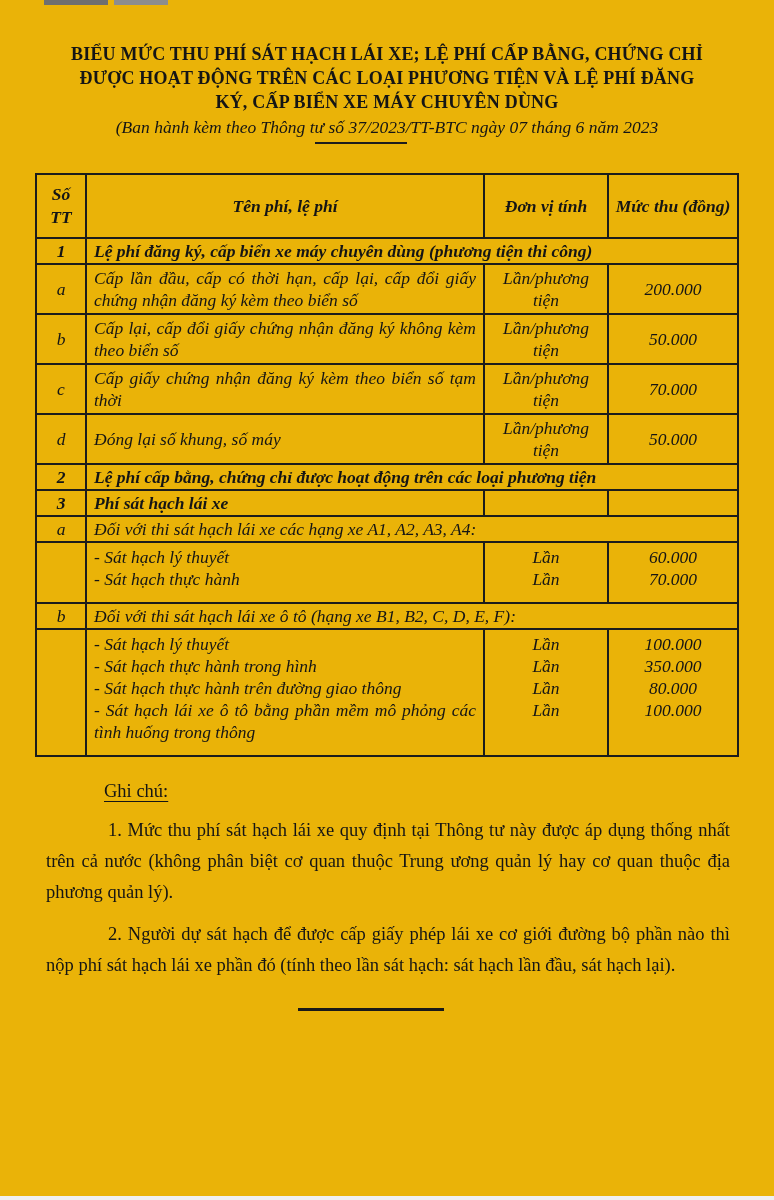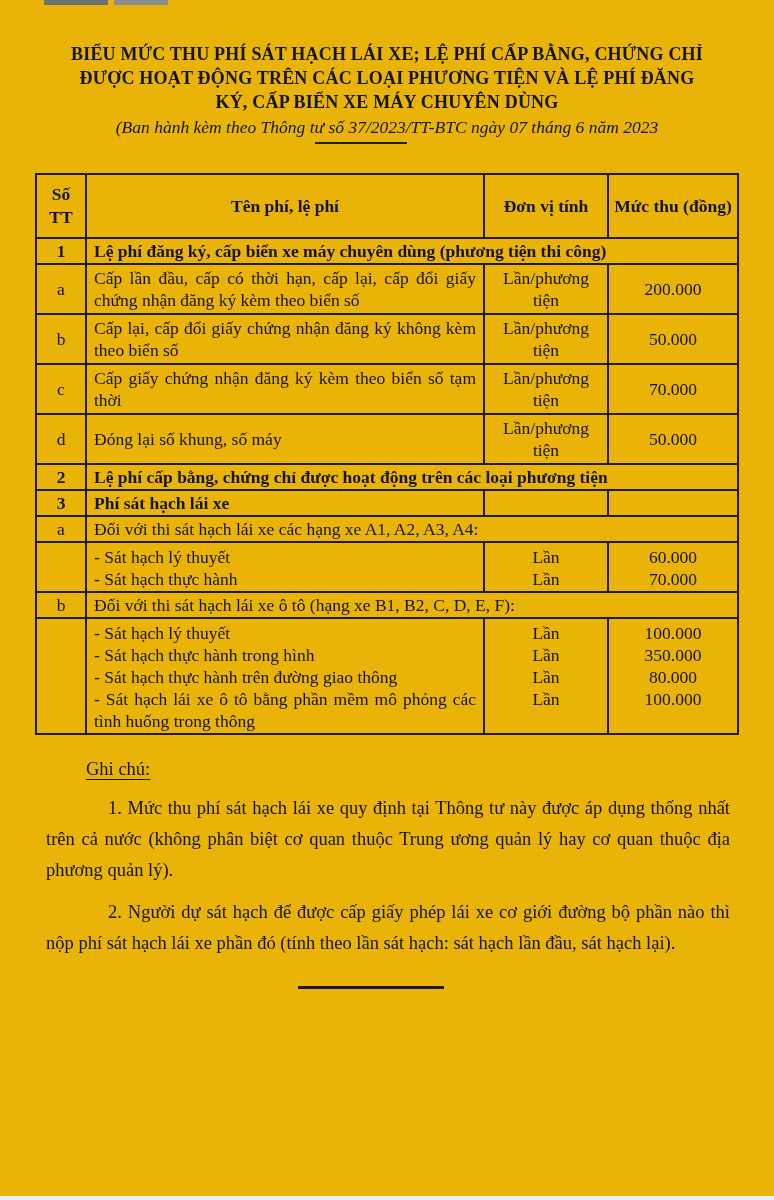--- a/index.html
+++ b/index.html
@@ -40,20 +40,21 @@
     width: 92px; height: 2px;
     background: #1d1d1d;
     margin: 3px 0 0 315px;
   }
 
   table.tbl {
     border-collapse: collapse;
     table-layout: fixed;
     width: 702px;
     margin: 29px 8px 0 35px;
+    font-style: italic;
   }
   .tbl td {
     border: 2px solid #1c1c1c;
     padding: 2px 7px;
     font-size: 17.5px;
     line-height: 22px;
     vertical-align: middle;
     overflow: hidden;
   }
   .tbl tr.hdr td {
@@ -63,29 +64,29 @@
     padding: 2px 4px;
     line-height: 23px;
   }
   .c-no   { text-align: center; }
   .c-name { text-align: justify; }
   .c-unit { text-align: center; }
   .c-fee  { text-align: center; }
   .sec    { text-align: left; padding-left: 8px; }
   .b      { font-weight: 700; }
   tr.slim td { padding-top: 1px; padding-bottom: 1px; }
-  tr.group td { vertical-align: top; padding-top: 3px; padding-bottom: 1px; }
+  tr.group td { vertical-align: top; padding-top: 3px; padding-bottom: 12px; }
   tr.group td div { line-height: 22px; }
 
   .notes {
     margin: 22px 44px 0 46px;
     font-size: 18.5px;
   }
   .note-heading {
-    margin-left: 40px;
+    margin-left: 58px;
     line-height: 25px;
     text-decoration: underline;
     text-underline-offset: 4px;
   }
   .note {
     margin: 11px 0 0 0;
     text-indent: 62px;
     text-align: justify;
     line-height: 31px;
   }

